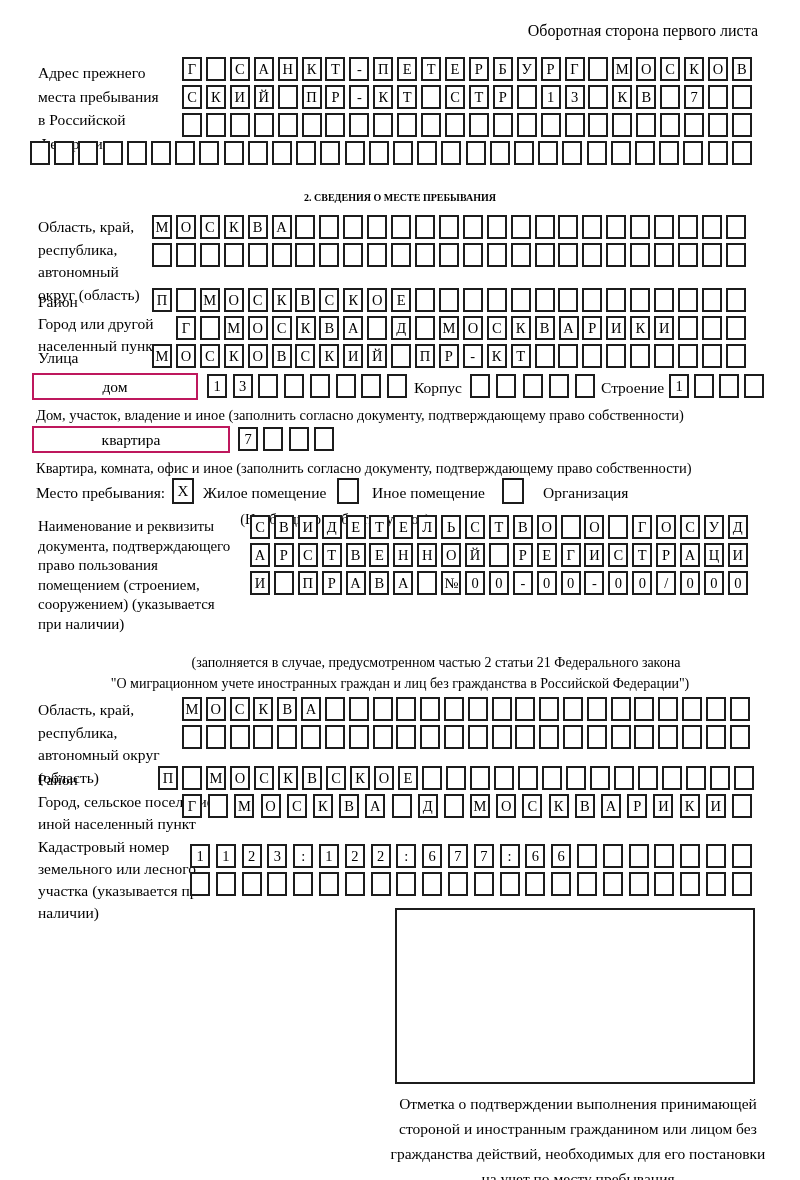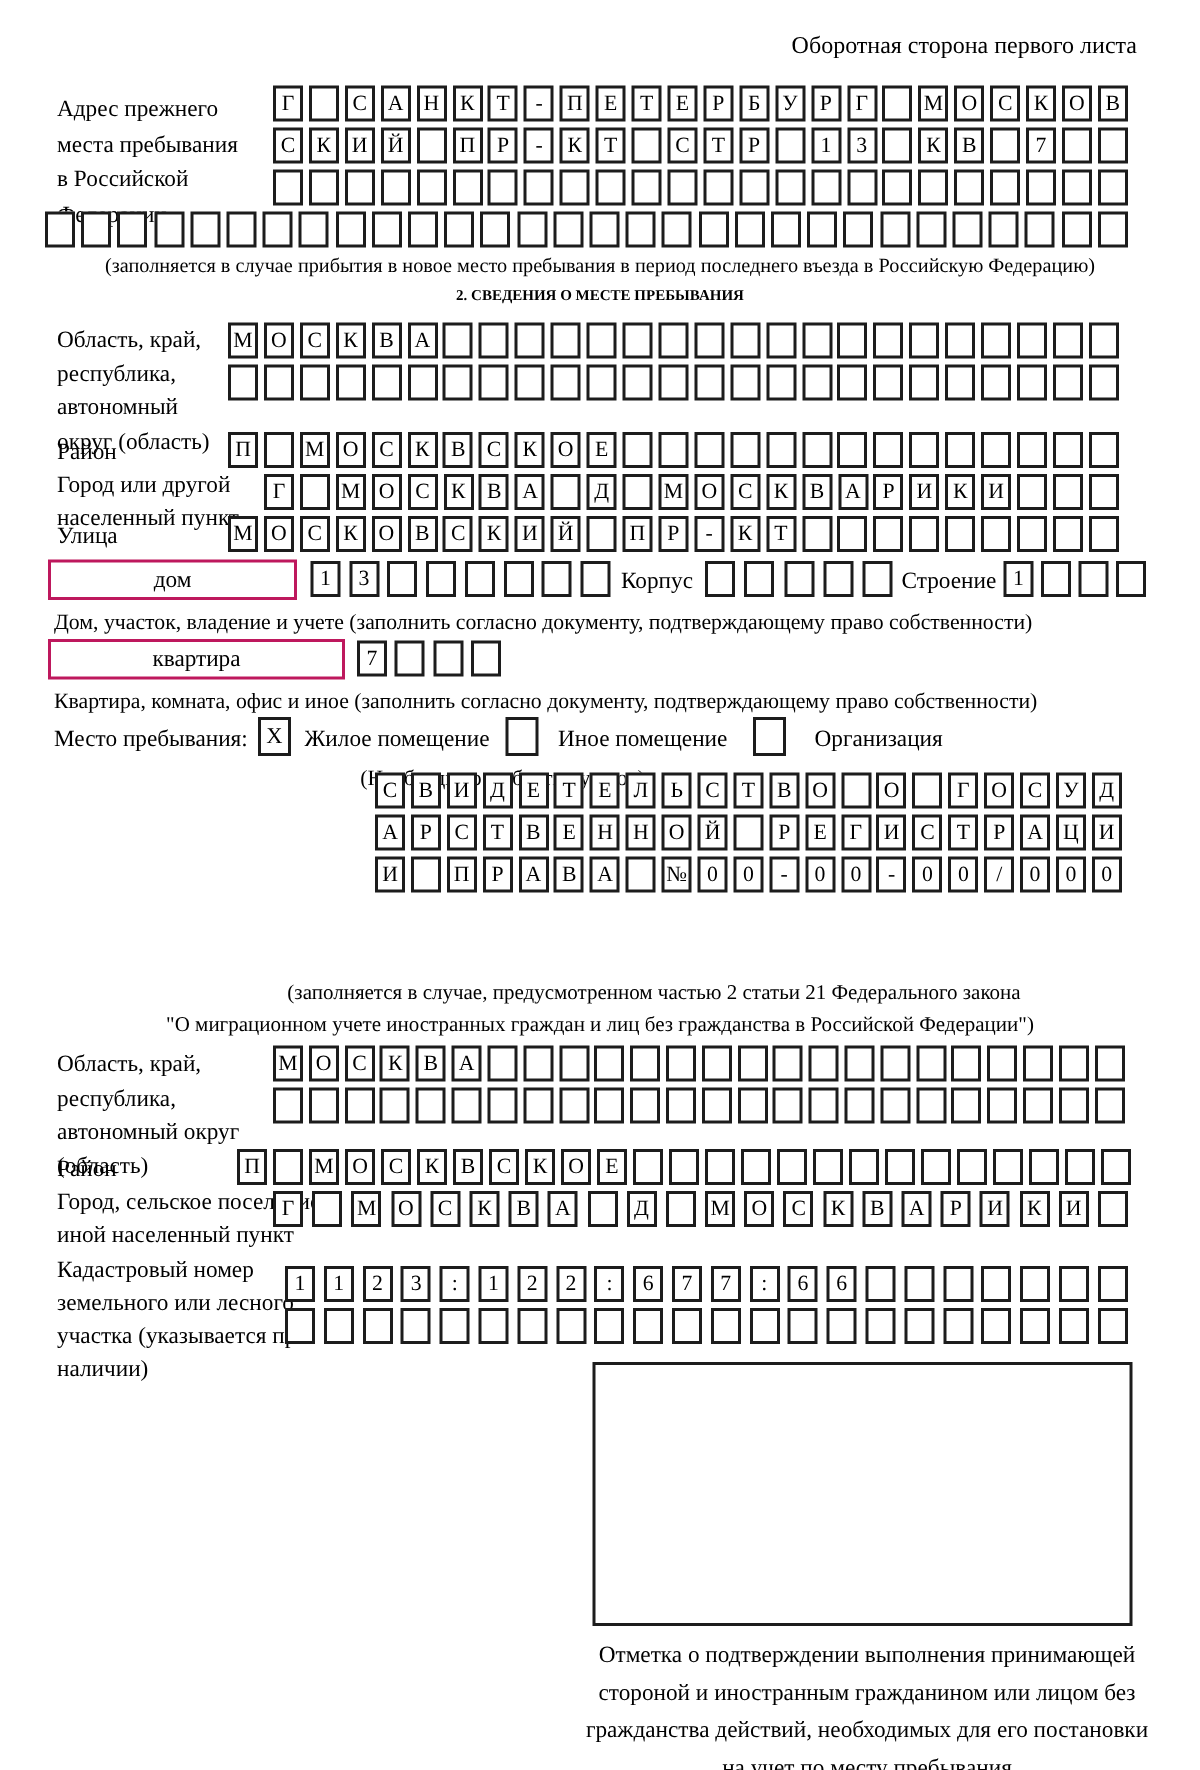--- a/index.html
+++ b/index.html
@@ -129,21 +129,20 @@
       <span class="cell"></span>
       <span class="cell"></span>
       <span class="cell"></span>
       <span class="cell"></span>
       <span class="cell"></span>
       <span class="cell"></span>
       <span class="cell"></span>
       <span class="cell"></span>
       <span class="cell"></span>
     </div>
-  <div class="center note" style="top:169px;">(заполняется в случае прибытия в новое место пребывания в период последнего въезда в Российскую Федерацию)</div>
 
   <div class="center bold" style="top:192px;font-size:10px;">2. СВЕДЕНИЯ О МЕСТЕ ПРЕБЫВАНИЯ</div>
 
   <div class="lbl" style="left:38px;top:216px;width:115px;line-height:22.5px;">Область, край, республика, автономный округ (область)</div>
   <div class="cellrow" style="left:152px;top:215px;width:594px;">
       <span class="cell">М</span>
       <span class="cell">О</span>
       <span class="cell">С</span>
       <span class="cell">К</span>
       <span class="cell">В</span>
@@ -301,21 +300,21 @@
       <span class="cell"></span>
       <span class="cell"></span>
     </div>
   <div class="lbl" style="left:601px;top:377px;">Строение</div>
   <div class="cellrow" style="left:669px;top:374px;width:95px;">
       <span class="cell">1</span>
       <span class="cell"></span>
       <span class="cell"></span>
       <span class="cell"></span>
     </div>
-  <div class="lbl" style="left:36px;top:404px;font-size:14.5px;">Дом, участок, владение и учете (заполнить согласно документу, подтверждающему право собственности)</div>
+  <div class="lbl" style="left:36px;top:404px;font-size:14.5px;">Дом, участок, владение и иное (заполнить согласно документу, подтверждающему право собственности)</div>
 
   <div class="fieldbox" style="left:32px;top:426px;width:198px;height:27px;">квартира</div>
   <div class="cellrow" style="left:238px;top:427px;width:96px;">
       <span class="cell">7</span>
       <span class="cell"></span>
       <span class="cell"></span>
       <span class="cell"></span>
     </div>
   <div class="lbl" style="left:36px;top:457px;font-size:14.5px;">Квартира, комната, офис и иное (заполнить согласно документу, подтверждающему право собственности)</div>
 
@@ -327,20 +326,21 @@
   <div class="cellrow chk" style="left:337px;top:478px;width:22px;">
       <span class="cell"></span>
     </div>
   <div class="lbl" style="left:372px;top:482px;text-align:center;">Иное помещение</div>
   <div class="cellrow chk" style="left:502px;top:478px;width:22px;">
       <span class="cell"></span>
     </div>
   <div class="lbl" style="left:543px;top:482px;">Организация</div>
   <div class="lbl" style="left:150px;top:508px;width:370px;text-align:center;font-size:14.5px;">(Необходимо выбрать нужное)</div>
 
+  <div class="lbl" style="left:38px;top:517px;width:200px;font-size:15px;line-height:19.5px;">Наименование и реквизиты документа, подтверждающего право пользования помещением (строением, сооружением) (указывается при наличии)</div>
   <div class="cellrow" style="left:250px;top:515px;width:498px;">
       <span class="cell">С</span>
       <span class="cell">В</span>
       <span class="cell">И</span>
       <span class="cell">Д</span>
       <span class="cell">Е</span>
       <span class="cell">Т</span>
       <span class="cell">Е</span>
       <span class="cell">Л</span>
       <span class="cell">Ь</span>

